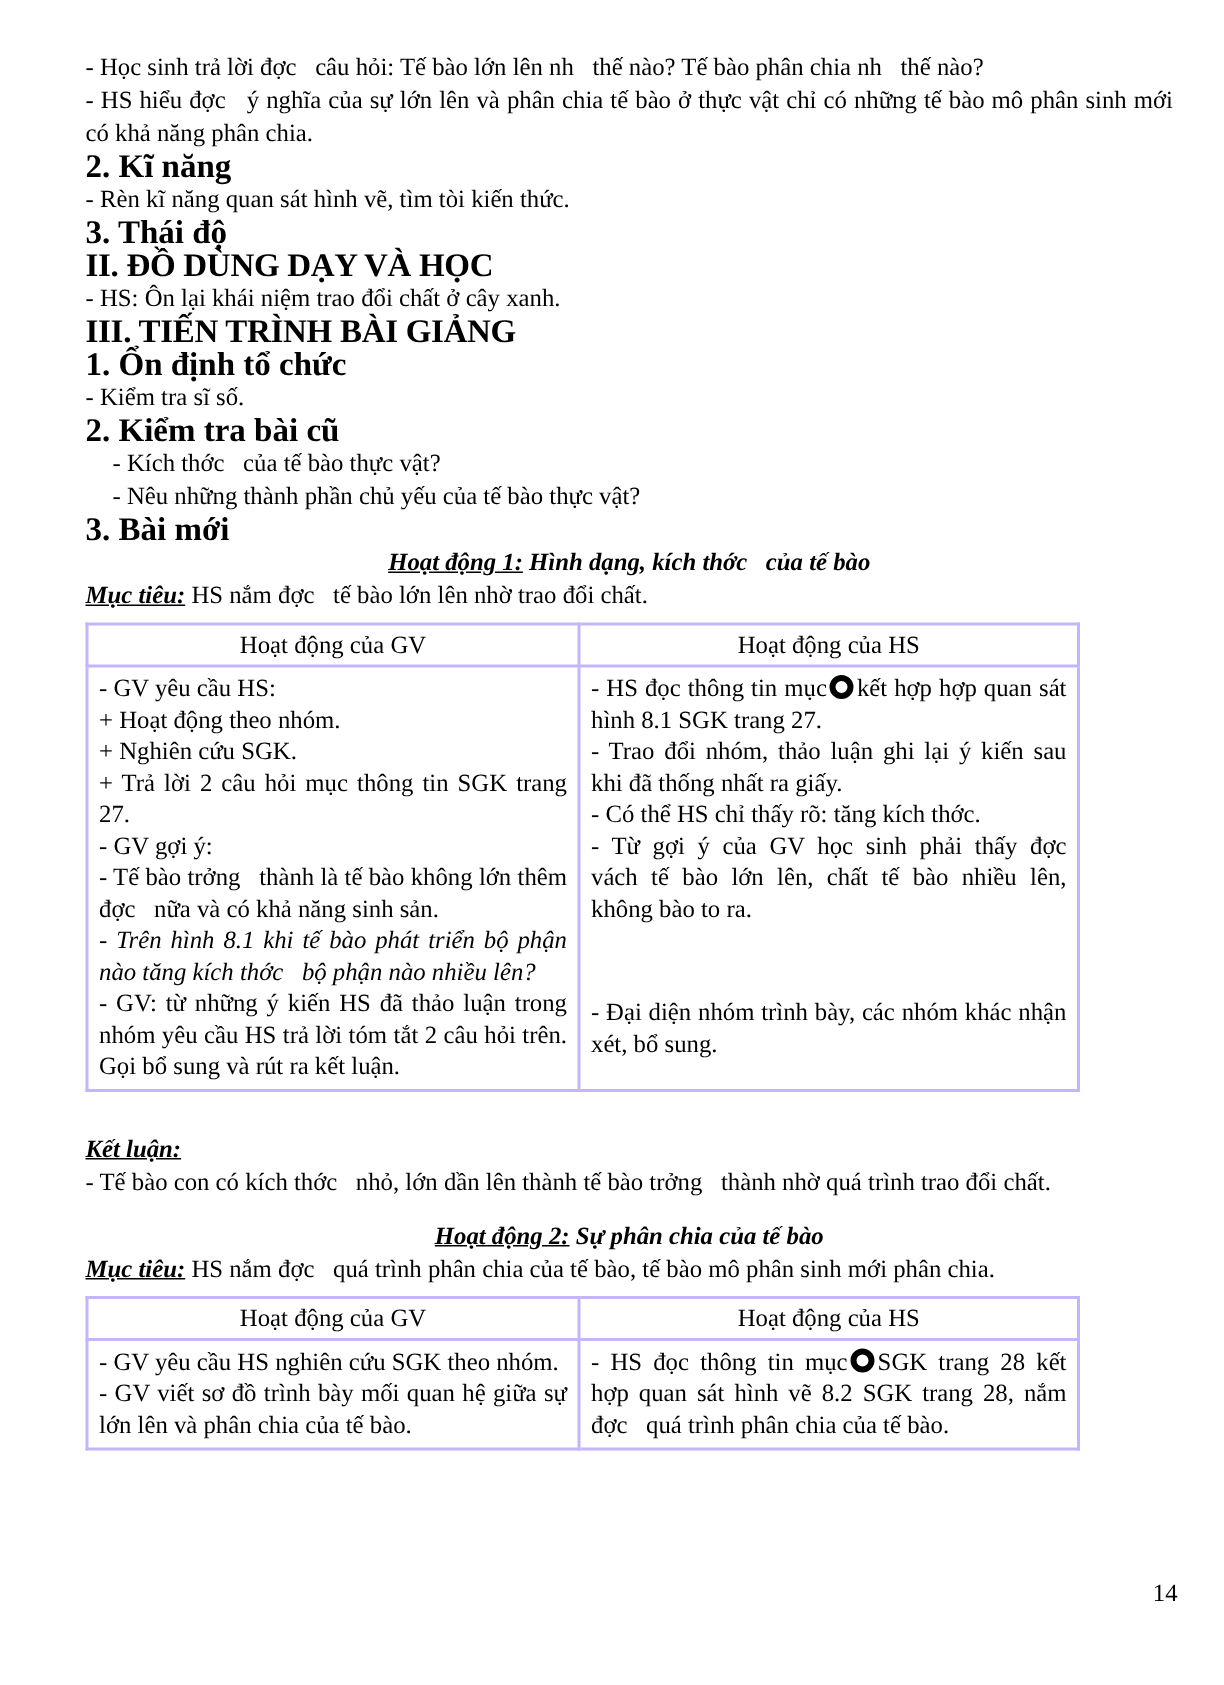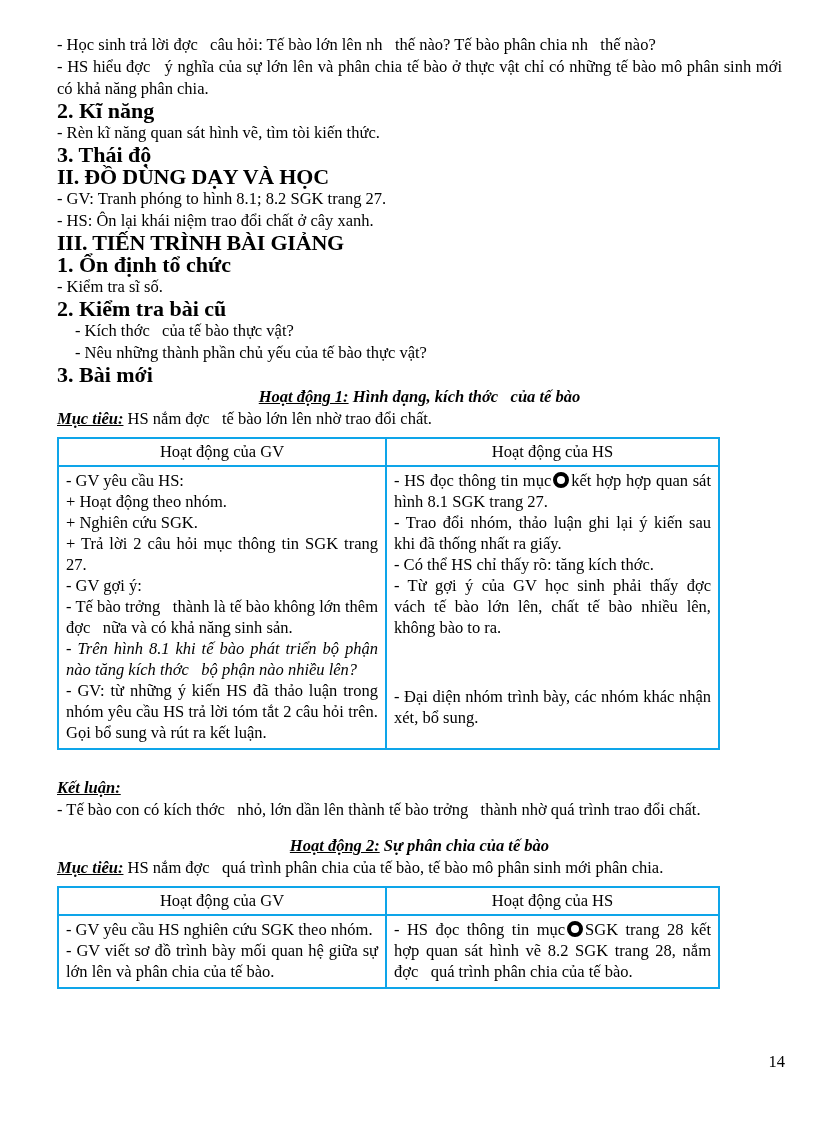--- a/index.html
+++ b/index.html
@@ -16,21 +16,21 @@
   .hdr-caps{letter-spacing:-0.2px;}
   .just{text-align:justify;}
   .indent{padding-left:18px;}
   .center-h{text-align:center;font-weight:bold;font-style:italic;}
   .u{text-decoration:underline;}
   .goal p, .goal{white-space:pre-wrap;}
   .lbl{font-weight:bold;font-style:italic;text-decoration:underline;}
   .kl{margin-top:27px;}
   .act2{margin-top:14px;}
   table{border-collapse:collapse;width:645px;margin-top:7px;table-layout:fixed;}
-  th,td{border:2px solid #0ea5e9;vertical-align:top;}
+  th,td{border:2px solid #c4b5fd;vertical-align:top;}
   th{font-weight:normal;height:24px;padding:1px 4px;line-height:23px;font-size:16.5px;}
   td{padding:3px 7px 5px 7px;line-height:21px;}
   td .cline{text-align:justify;white-space:pre-wrap;}
   .col-gv{width:318px;}
   .col-hs{width:323px;}
   .italic{font-style:italic;}
   .gap-top{margin-top:48px;}
   .ring{display:inline-block;width:8px;height:8px;border:4px solid #000;
     border-radius:50%;vertical-align:-2px;margin:0 2px;}
   .pageno{position:absolute;right:31px;top:1051px;line-height:22px;}
@@ -42,21 +42,20 @@
 
   <p class="just">- Học sinh trả lời đợc   câu hỏi: Tế bào lớn lên nh   thế nào? Tế bào phân chia nh   thế nào?</p>
   <p class="just">- HS hiểu đợc   ý nghĩa của sự lớn lên và phân chia tế bào ở thực vật chỉ có những tế bào mô phân sinh mới có khả năng phân chia.</p>
 
   <h3>2. Kĩ năng</h3>
   <p>- Rèn kĩ năng quan sát hình vẽ, tìm tòi kiến thức.</p>
 
   <h3>3. Thái độ</h3>
 
   <h3 class="hdr-caps">II. ĐỒ DÙNG DẠY VÀ HỌC</h3>
-  <p>- GV: Tranh phóng to hình 8.1; 8.2 SGK trang 27.</p>
   <p>- HS: Ôn lại khái niệm trao đổi chất ở cây xanh.</p>
 
   <h3 class="hdr-caps">III. TIẾN TRÌNH BÀI GIẢNG</h3>
   <h3>1. Ổn định tổ chức</h3>
   <p>- Kiểm tra sĩ số.</p>
   <h3>2. Kiểm tra bài cũ</h3>
   <p class="indent">- Kích thớc   của tế bào thực vật?</p>
   <p class="indent">- Nêu những thành phần chủ yếu của tế bào thực vật?</p>
   <h3>3. Bài mới</h3>
 

